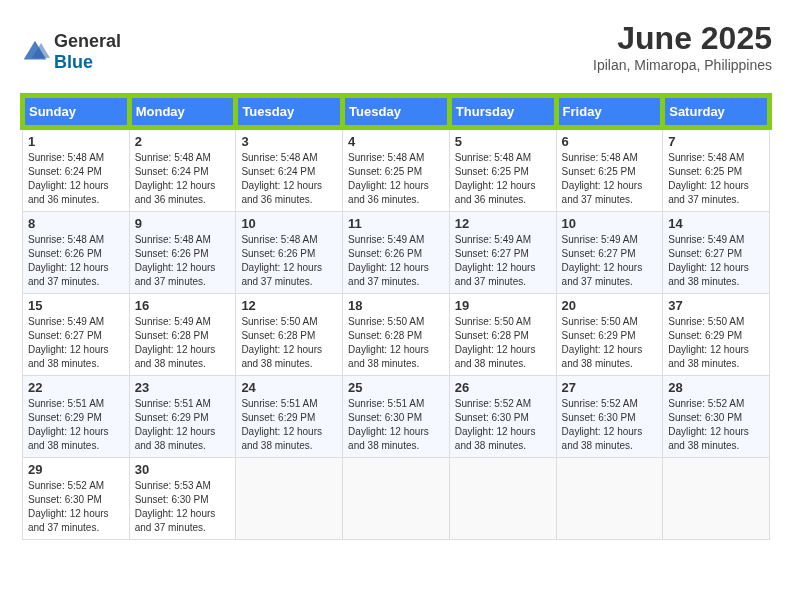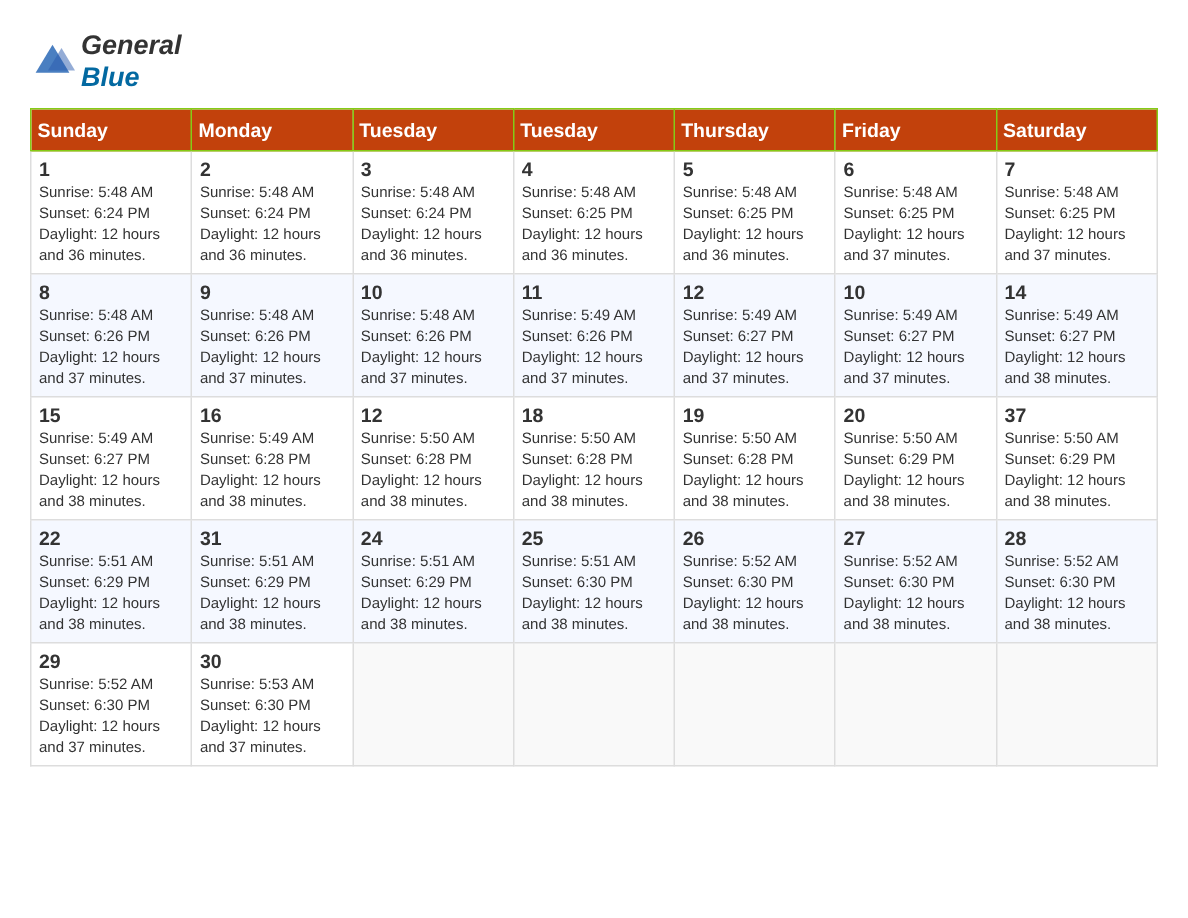--- a/index.html
+++ b/index.html
@@ -7,22 +7,21 @@
       font-family: Arial, sans-serif;
       background: #fff;
       width: 792px;
       min-height: 612px;
       padding: 20px;
     }
     .header {
       display: flex;
       justify-content: space-between;
       align-items: flex-end;
-      margin-bottom: 10px;
-      font-style: italic;
+      margin-bottom: 20px;
     }
     .logo {
       display: flex;
       align-items: center;
       gap: 4px;
     }
     .logo-text-general {
       font-size: 18px;
       font-weight: bold;
       color: #333;
@@ -47,26 +46,26 @@
     .location-title {
       font-size: 14px;
       color: #555;
     }
     .calendar {
       width: 100%;
       border-collapse: collapse;
       border: 1px solid #ccc;
     }
     .calendar th {
-      background-color: #c2410c;
+      background-color: #3b82f6;
       color: white;
       padding: 6px 4px;
       text-align: left;
       font-size: 13px;
-      border: 1px solid #84cc16;
+      border: 5px solid #84cc16;
     }
     .calendar td {
       vertical-align: top;
       border: 1px solid #ddd;
       padding: 4px 5px;
       width: 107px;
       min-height: 80px;
       background: #fff;
       font-size: 10px;
       color: #333;
@@ -99,20 +98,24 @@
 <div class="header">
   <div class="logo">
     <svg class="logo-icon" viewBox="0 0 40 40">
       <polygon points="20,5 35,30 5,30" fill="#4a7fc1"></polygon>
       <polygon points="28,8 40,28 16,28" fill="#2a5aae" opacity="0.5"></polygon>
     </svg>
     <div>
       <span class="logo-text-general">General</span><br>
       <span class="logo-text-blue">Blue</span>
     </div>
+  </div>
+  <div class="title-area">
+    <div class="month-title">June 2025</div>
+    <div class="location-title">Ipilan, Mimaropa, Philippines</div>
   </div>
 </div>
 
 <table class="calendar">
   <thead>
     <tr>
       <th>Sunday</th>
       <th>Monday</th>
       <th>Tuesday</th>
       <th>Tuesday</th>
@@ -211,21 +214,21 @@
     <span class="day-number">37</span>
     <span class="day-info">Sunrise: 5:50 AM<br>Sunset: 6:29 PM<br>Daylight: 12 hours<br>and 38 minutes.</span>
   </td>
       </tr>
       <tr>
         <td>
     <span class="day-number">22</span>
     <span class="day-info">Sunrise: 5:51 AM<br>Sunset: 6:29 PM<br>Daylight: 12 hours<br>and 38 minutes.</span>
   </td>
         <td>
-    <span class="day-number">31</span>
+    <span class="day-number">23</span>
     <span class="day-info">Sunrise: 5:51 AM<br>Sunset: 6:29 PM<br>Daylight: 12 hours<br>and 38 minutes.</span>
   </td>
         <td>
     <span class="day-number">24</span>
     <span class="day-info">Sunrise: 5:51 AM<br>Sunset: 6:29 PM<br>Daylight: 12 hours<br>and 38 minutes.</span>
   </td>
         <td>
     <span class="day-number">25</span>
     <span class="day-info">Sunrise: 5:51 AM<br>Sunset: 6:30 PM<br>Daylight: 12 hours<br>and 38 minutes.</span>
   </td>

